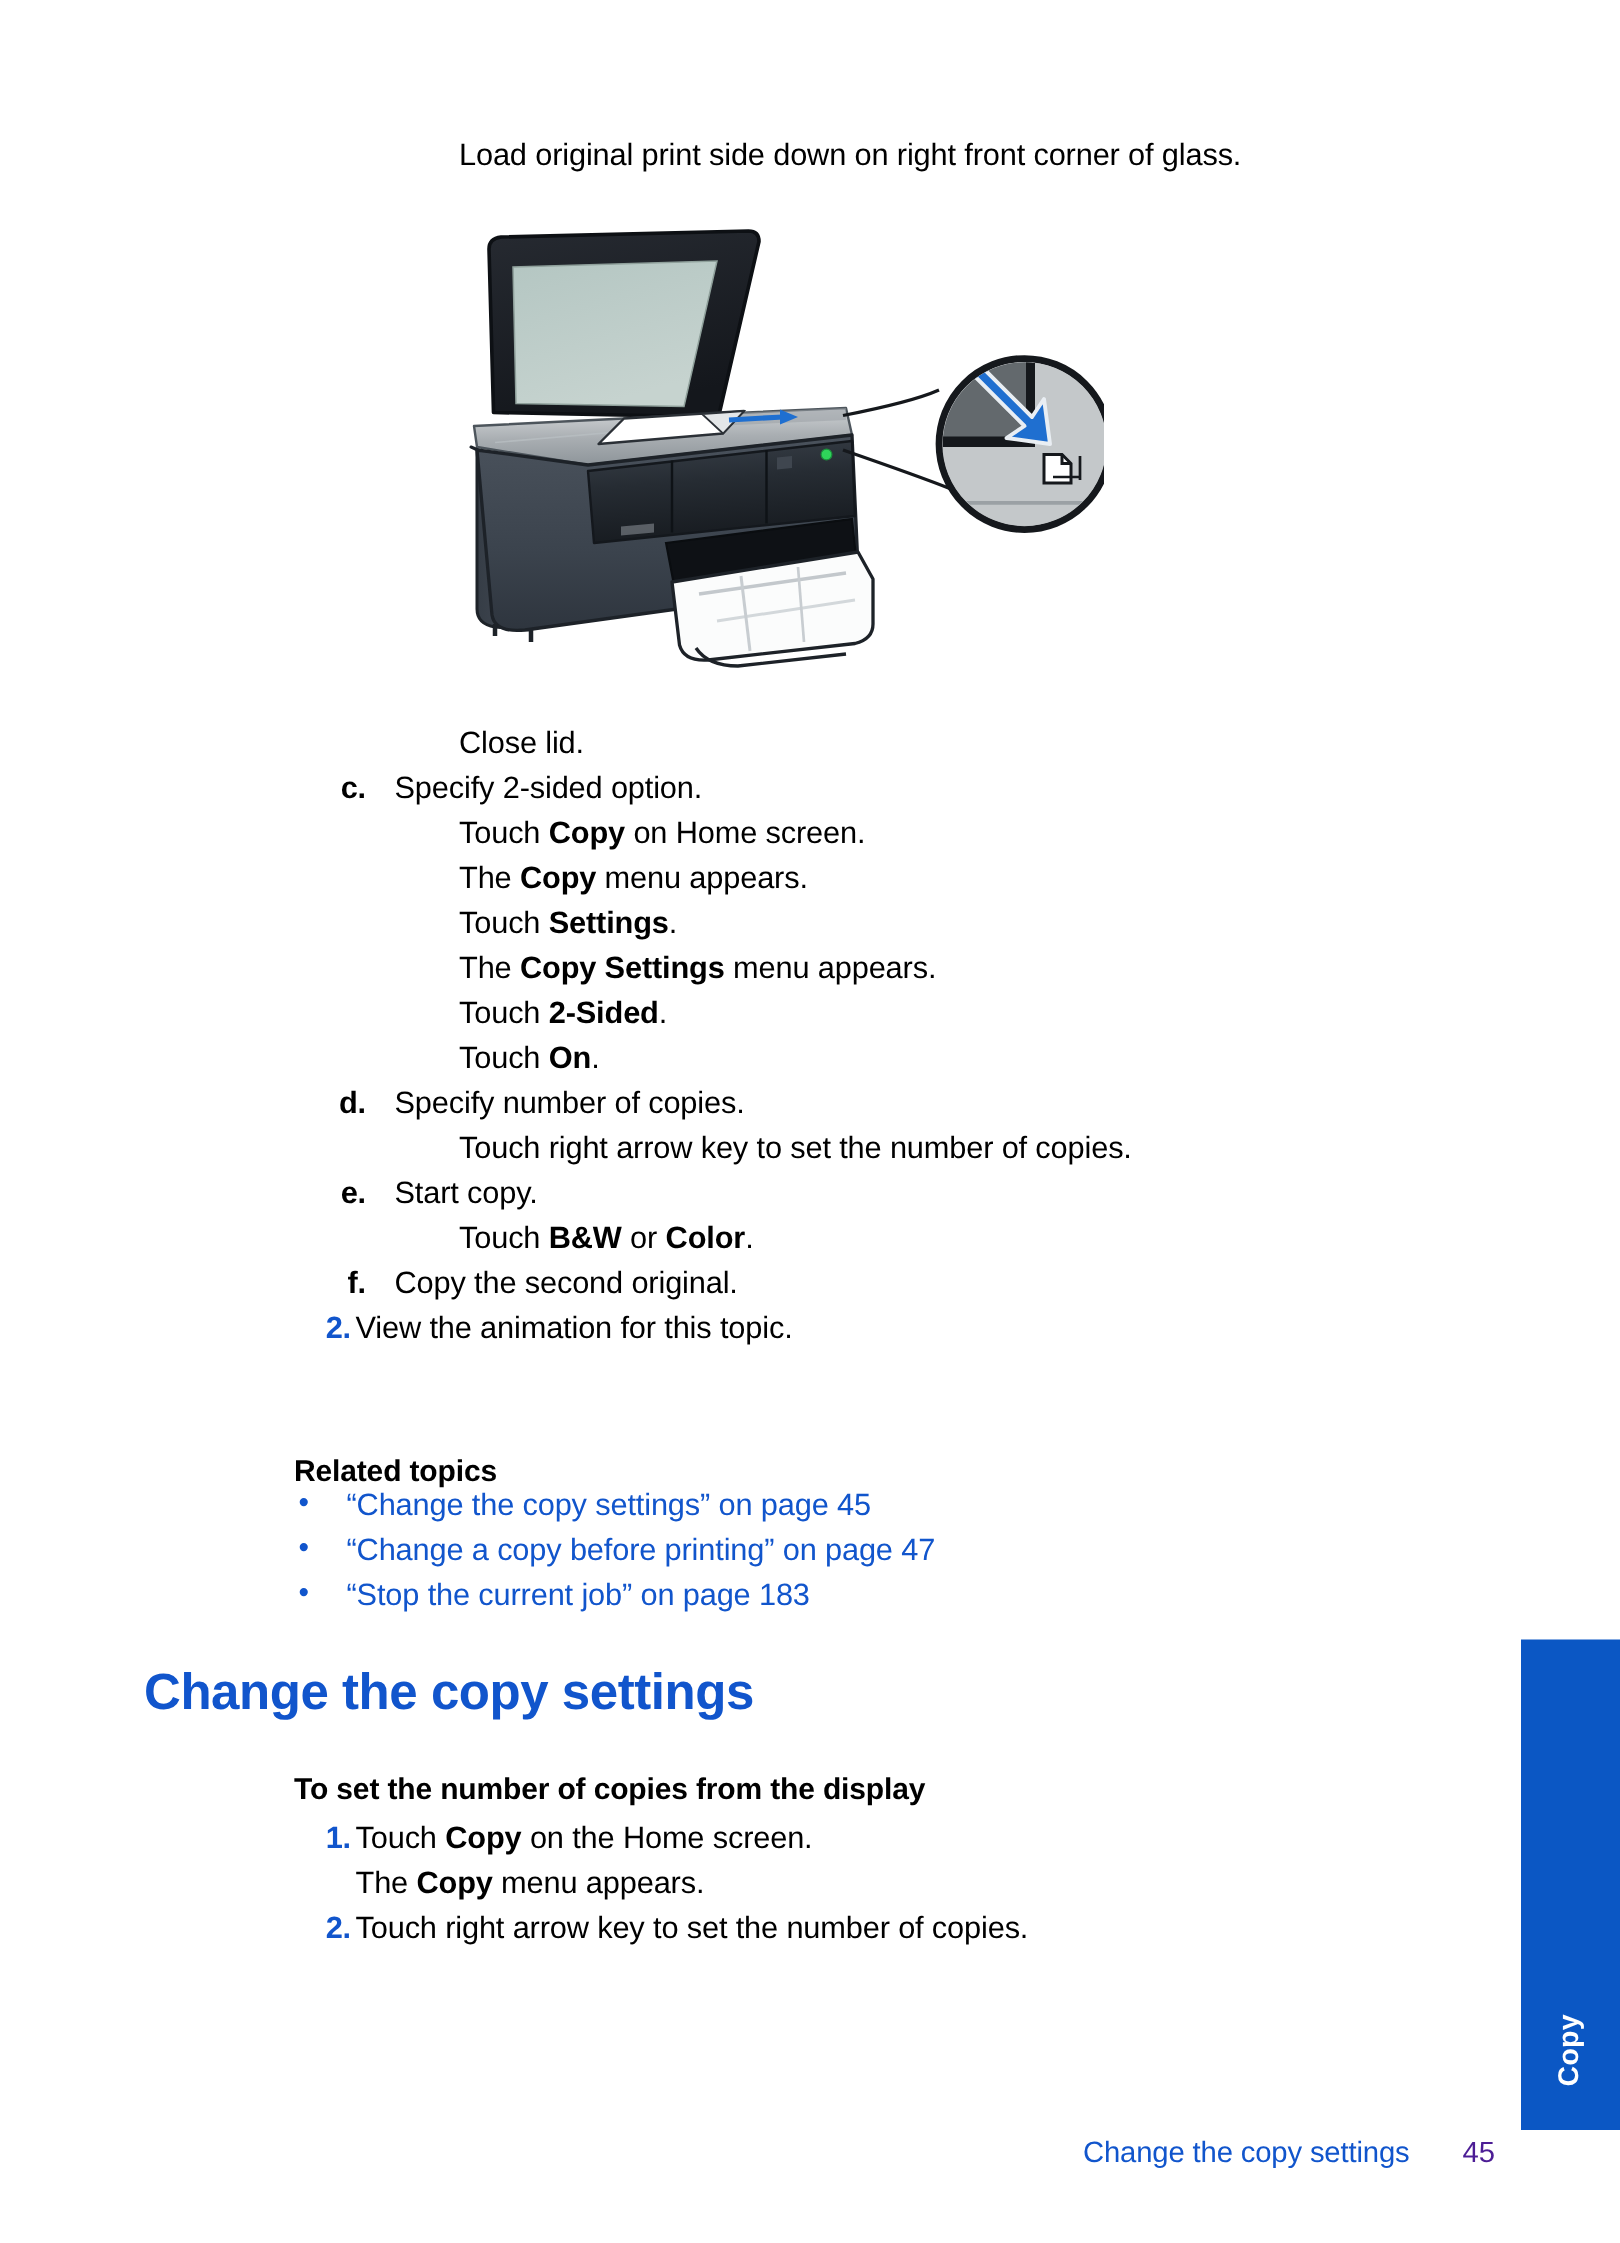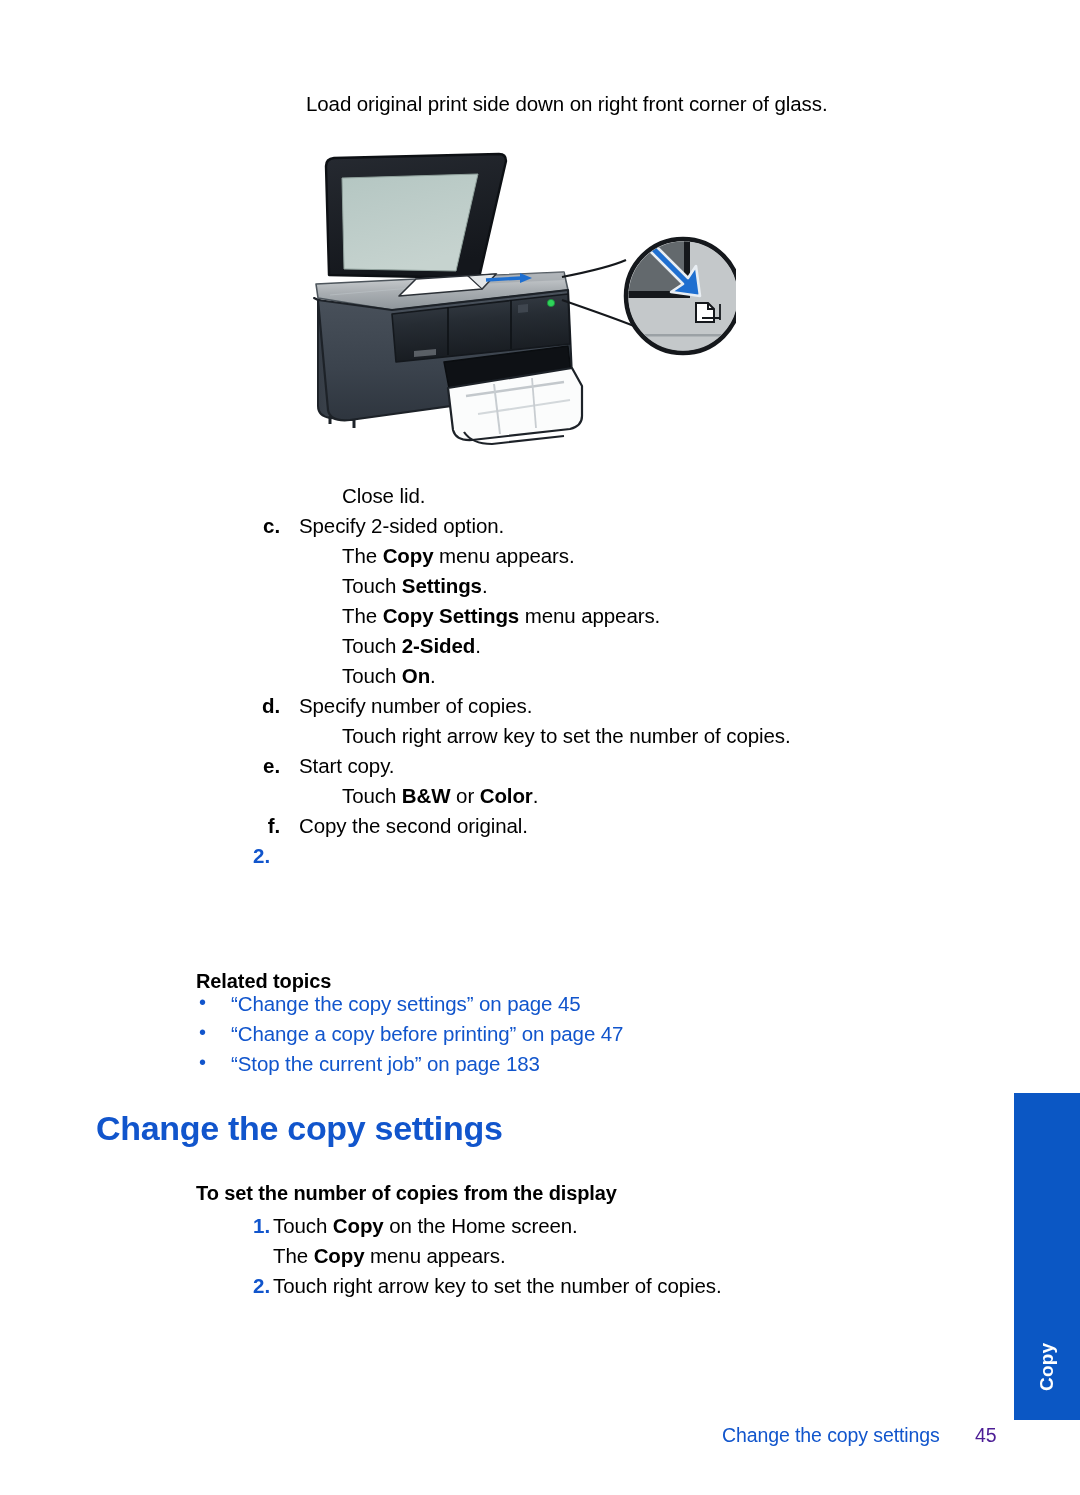--- a/index.html
+++ b/index.html
@@ -48,21 +48,20 @@
     left: 0;
     top: 484px;
     width: 1080px;
   }
   .line {
     position: relative;
     height: 30px;
     font-size: 20.5px;
     letter-spacing: -0.1px;
     white-space: nowrap;
-    margin-left: 36px;
   }
   .line .marker {
     position: absolute;
     font-weight: bold;
     text-align: right;
   }
   .line .body {
     position: absolute;
   }
   
@@ -335,20 +334,23 @@
 
   <div class="steps">
       <div class="line">
         <span class="body ind-sub"><span>Close lid.</span></span>
       </div>
       <div class="line">
         <span class="marker ind-marker-alpha">c.</span>
         <span class="body ind-alpha"><span>Specify 2-sided option.</span></span>
       </div>
       <div class="line">
+        <span class="body ind-sub"><span>Touch </span><b>Copy</b><span> on Home screen.</span></span>
+      </div>
+      <div class="line">
         <span class="body ind-sub"><span>The </span><b>Copy</b><span> menu appears.</span></span>
       </div>
       <div class="line">
         <span class="body ind-sub"><span>Touch </span><b>Settings</b><span>.</span></span>
       </div>
       <div class="line">
         <span class="body ind-sub"><span>The </span><b>Copy Settings</b><span> menu appears.</span></span>
       </div>
       <div class="line">
         <span class="body ind-sub"><span>Touch </span><b>2-Sided</b><span>.</span></span>
@@ -369,20 +371,21 @@
       </div>
       <div class="line">
         <span class="body ind-sub"><span>Touch </span><b>B&amp;W</b><span> or </span><b>Color</b><span>.</span></span>
       </div>
       <div class="line">
         <span class="marker ind-marker-alpha">f.</span>
         <span class="body ind-alpha"><span>Copy the second original.</span></span>
       </div>
       <div class="line">
         <span class="marker ind-marker-num num-blue">2.</span>
+        <span class="body ind-num"><span>View the animation for this topic.</span></span>
       </div>
     </div>
 
   <div class="related">
     <div class="related-title">Related topics</div>
     <div id="related-list">
         <div class="rel-item" style="top: 34px;">
           <span class="bullet">•</span>
           <span class="rel-body"><span class="link">“Change the copy settings”</span><span> on page 45</span></span>
         </div>

